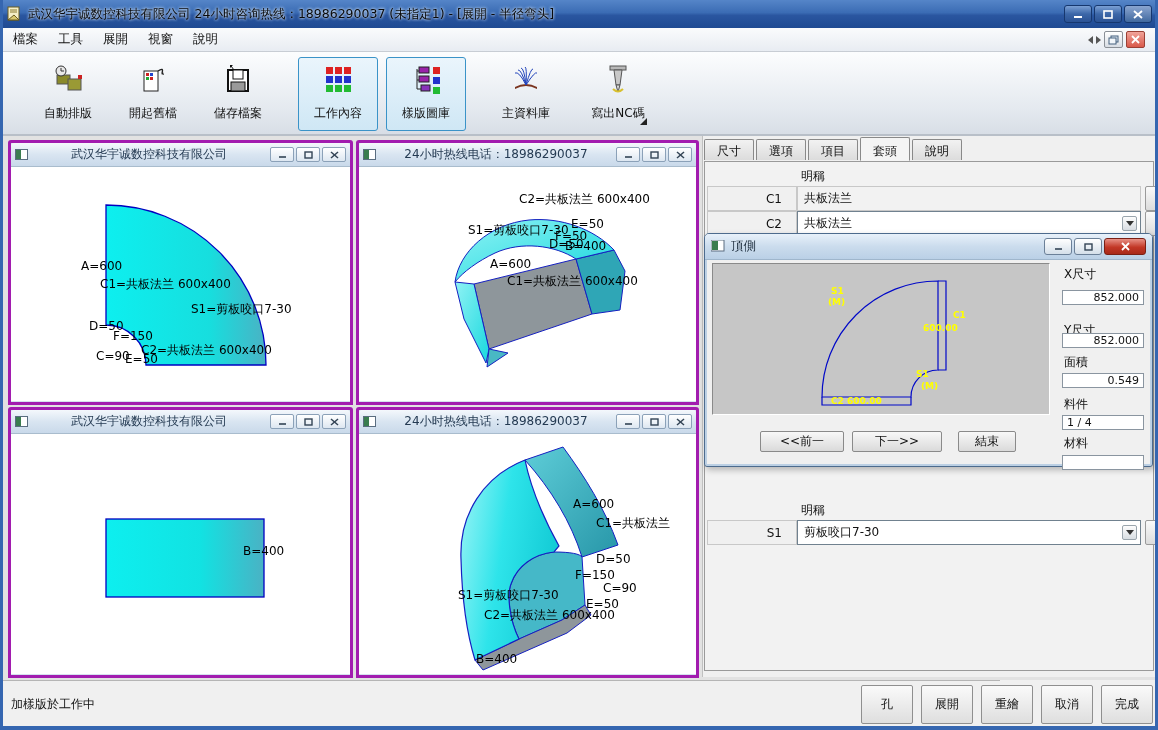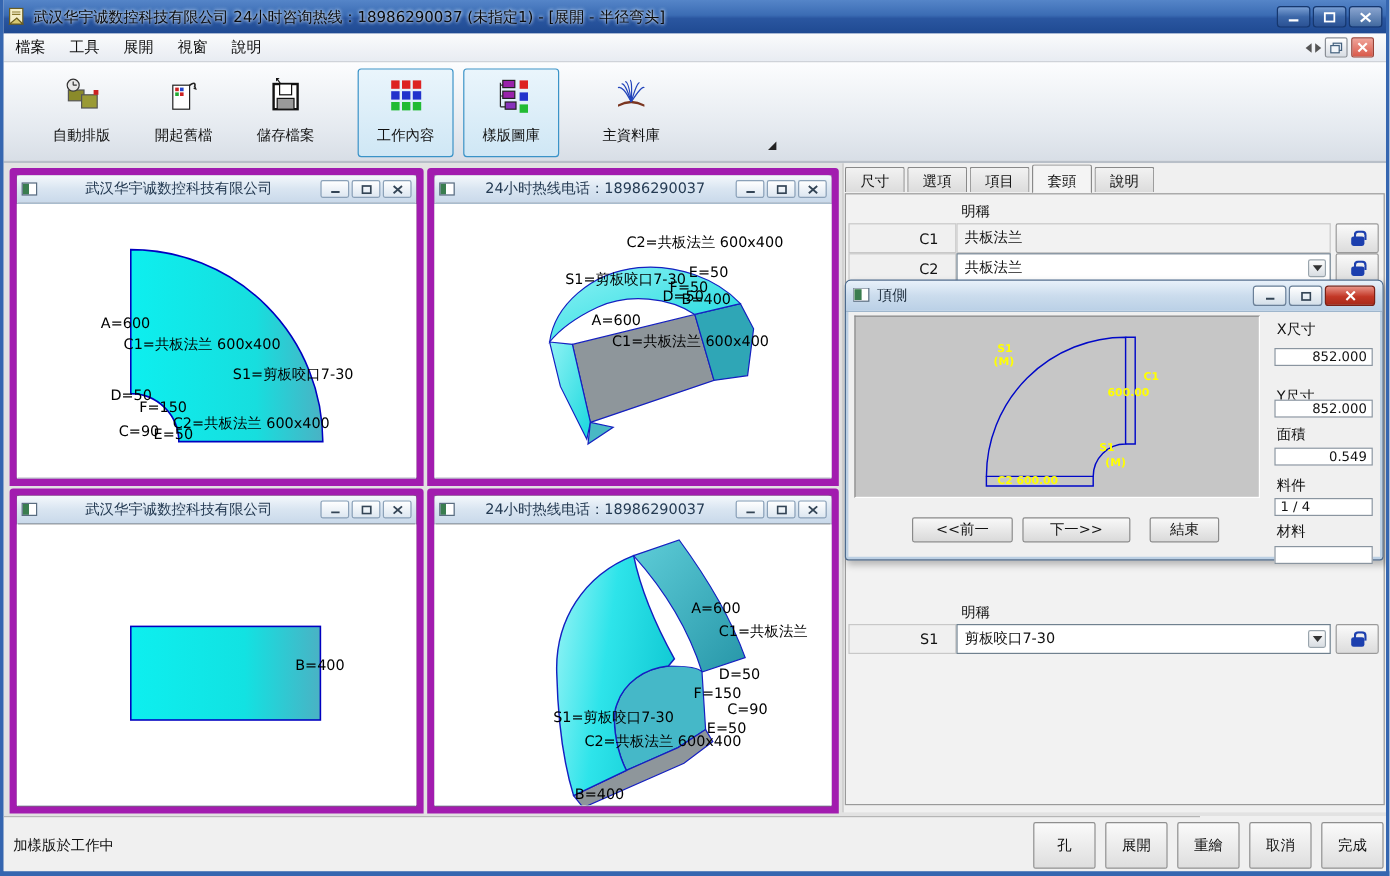--- a/index.html
+++ b/index.html
@@ -32,42 +32,42 @@
   .toolbar { position:absolute; left:0; top:52px; width:1152px; height:84px;
              background:linear-gradient(#fcfdfe,#e4e9ef 70%,#d8dee6); border-bottom:2px solid #b8bfc8; }
   .tool-btn { position:absolute; top:6px; height:72px; width:80px; display:flex; flex-direction:column; align-items:center; }
   .tool-btn.active { border:1px solid #3a93c8; border-radius:3px; background:linear-gradient(#eaf5fc,#cfe7f5); height:74px; top:5px; }
   .tool-icon { width:34px; height:34px; margin-top:5px; }
   .tool-label { font-size:12px; color:#111; margin-top:8px; white-space:nowrap; }
   .overflow-marker { position:absolute; left:637px; top:66px; width:0; height:0;
                      border-left:7px solid transparent; border-bottom:7px solid #222; }
   
   .workspace { position:absolute; left:0; top:136px; width:1152px; height:544px; background:#e2e2e2; }
-  .child { position:absolute; border:6px solid #a21caf; border-radius:3px 3px 0 0; background:#737373; box-shadow:0 0 0 1px #d5e2ee inset; }
+  .child { position:absolute; border:3px solid #a21caf; border-radius:3px 3px 0 0; background:#4c1d95; box-shadow:0 0 0 1px #d5e2ee inset; }
   .child-titlebar { height:24px; background:linear-gradient(#f4f8fc,#d9e5f1 50%,#c9d9ea); border-bottom:1px solid #a9bccd;
                     display:flex; align-items:center; padding:0 4px; border-radius:3px 3px 0 0; }
   .child-icon { width:13px; height:11px; border:1px solid #5a6d80; background:linear-gradient(90deg,#3a7d4f 45%,#ffffff 45%); }
   .child-title { flex:1; text-align:center; font-size:12px; color:#243a52; white-space:nowrap; overflow:hidden; }
   .child-ctrls { display:flex; gap:2px; }
   .cbtn { width:24px; height:15px; border:1px solid #8ba1b8; border-radius:2px;
           background:linear-gradient(#ffffff,#dde7f1); display:flex; align-items:center; justify-content:center; }
   .child-body { position:relative; width:100%; height:calc(100% - 25px); background:#fff; overflow:hidden; }
   .vlabel { position:absolute; font-size:12px; color:#000; white-space:nowrap; }
   
   .panel { position:absolute; left:699px; top:0; width:453px; height:541px; background:#f0f0f0; border-left:1px solid #c0c0c0; }
   .tabs { position:absolute; left:1px; top:3px; height:22px; display:flex; }
   .tab { font-size:12px; color:#111; padding:3px 12px 2px 12px; border:1px solid #898989; border-bottom:none;
          background:linear-gradient(#f2f2f2,#dcdcdc); border-radius:2px 2px 0 0; margin-right:2px; height:21px; }
   .tab.active { background:#f4f4f4; height:24px; margin-top:-2px; padding-top:5px; border-bottom:1px solid #f4f4f4; z-index:2; }
   .tabpane { position:absolute; left:1px; top:25px; width:450px; height:510px; border:1px solid #9a9a9a; background:#f2f2f2; }
   .sec-header { position:absolute; font-size:12px; color:#111; }
   .prow { position:absolute; display:flex; height:25px; }
   .prow-id { width:90px; border:1px solid #c8c8c8; background:#f0f0f0; font-size:12px; color:#111;
              display:flex; align-items:center; justify-content:flex-end; padding-right:14px; }
-  .prow-val { width:312px; border:1px solid #c8c8c8; background:#f2f2f2; font-size:12px; color:#111;
+  .prow-val { width:344px; border:1px solid #c8c8c8; background:#f2f2f2; font-size:12px; color:#111;
               display:flex; align-items:center; padding-left:6px; position:relative; }
   .prow-val.combo { background:#fff; border:1px solid #70818f; }
   .combo-arrow { position:absolute; right:3px; top:4px; width:15px; height:15px; background:linear-gradient(#fdfdfd,#d8dde2);
                  border:1px solid #9aa5ad; border-radius:2px; display:flex; align-items:center; justify-content:center; }
   .arr-down { width:0; height:0; border-left:4px solid transparent; border-right:4px solid transparent; border-top:5px solid #333; }
   .lock-btn { width:36px; height:25px; margin-left:4px; border:1px solid #9a9a9a; border-radius:2px;
               background:linear-gradient(#fafafa,#dcdcdc); display:flex; align-items:center; justify-content:center; position:relative; }
   .lock-glyph { position:relative; width:11px; height:8px; background:#1c3fae; border-radius:2px; margin-top:5px; }
   .lock-glyph::before { content:""; position:absolute; left:2px; top:-5px; width:7px; height:6px;
                         border:2px solid #1c3fae; border-bottom:none; border-radius:4px 4px 0 0; }
@@ -238,20 +238,31 @@
               <path d="M17 22 Q10 8 6 10"></path>
               <path d="M17 22 Q12 6 9 7"></path>
               <path d="M17 22 Q15 5 12 5"></path>
               <path d="M17 22 Q18 4 16 4"></path>
               <path d="M17 22 Q22 5 24 6"></path>
               <path d="M17 22 Q26 8 28 10"></path>
             </g>
           </svg>
       </div>
       <span class="tool-label">主資料庫</span>
+    </div>
+    <div class="tool-btn" style="left:575px">
+      <div class="tool-icon">
+        <svg width="34" height="34">
+            <rect x="9" y="3" width="16" height="4" fill="#b8b8b8" stroke="#555"></rect>
+            <path d="M13 7 L21 7 L19 22 L15 22 Z" fill="#c8c8c8" stroke="#555"></path>
+            <path d="M15 22 L19 22 L17 29 Z" fill="#d8d8d8" stroke="#555"></path>
+            <path d="M12 26 Q17 31 22 26" stroke="#d8c030" fill="none" stroke-width="2"></path>
+          </svg>
+      </div>
+      <span class="tool-label">寫出NC碼</span>
     </div>
     <div class="overflow-marker"></div>
   </div>
 
   <div class="workspace">
 
     <div class="child" style="left:5px; top:4px; width:345px; height:265px;">
       <div class="child-titlebar">
         <span class="child-icon"></span>
         <span class="child-title">武汉华宇诚数控科技有限公司</span>

